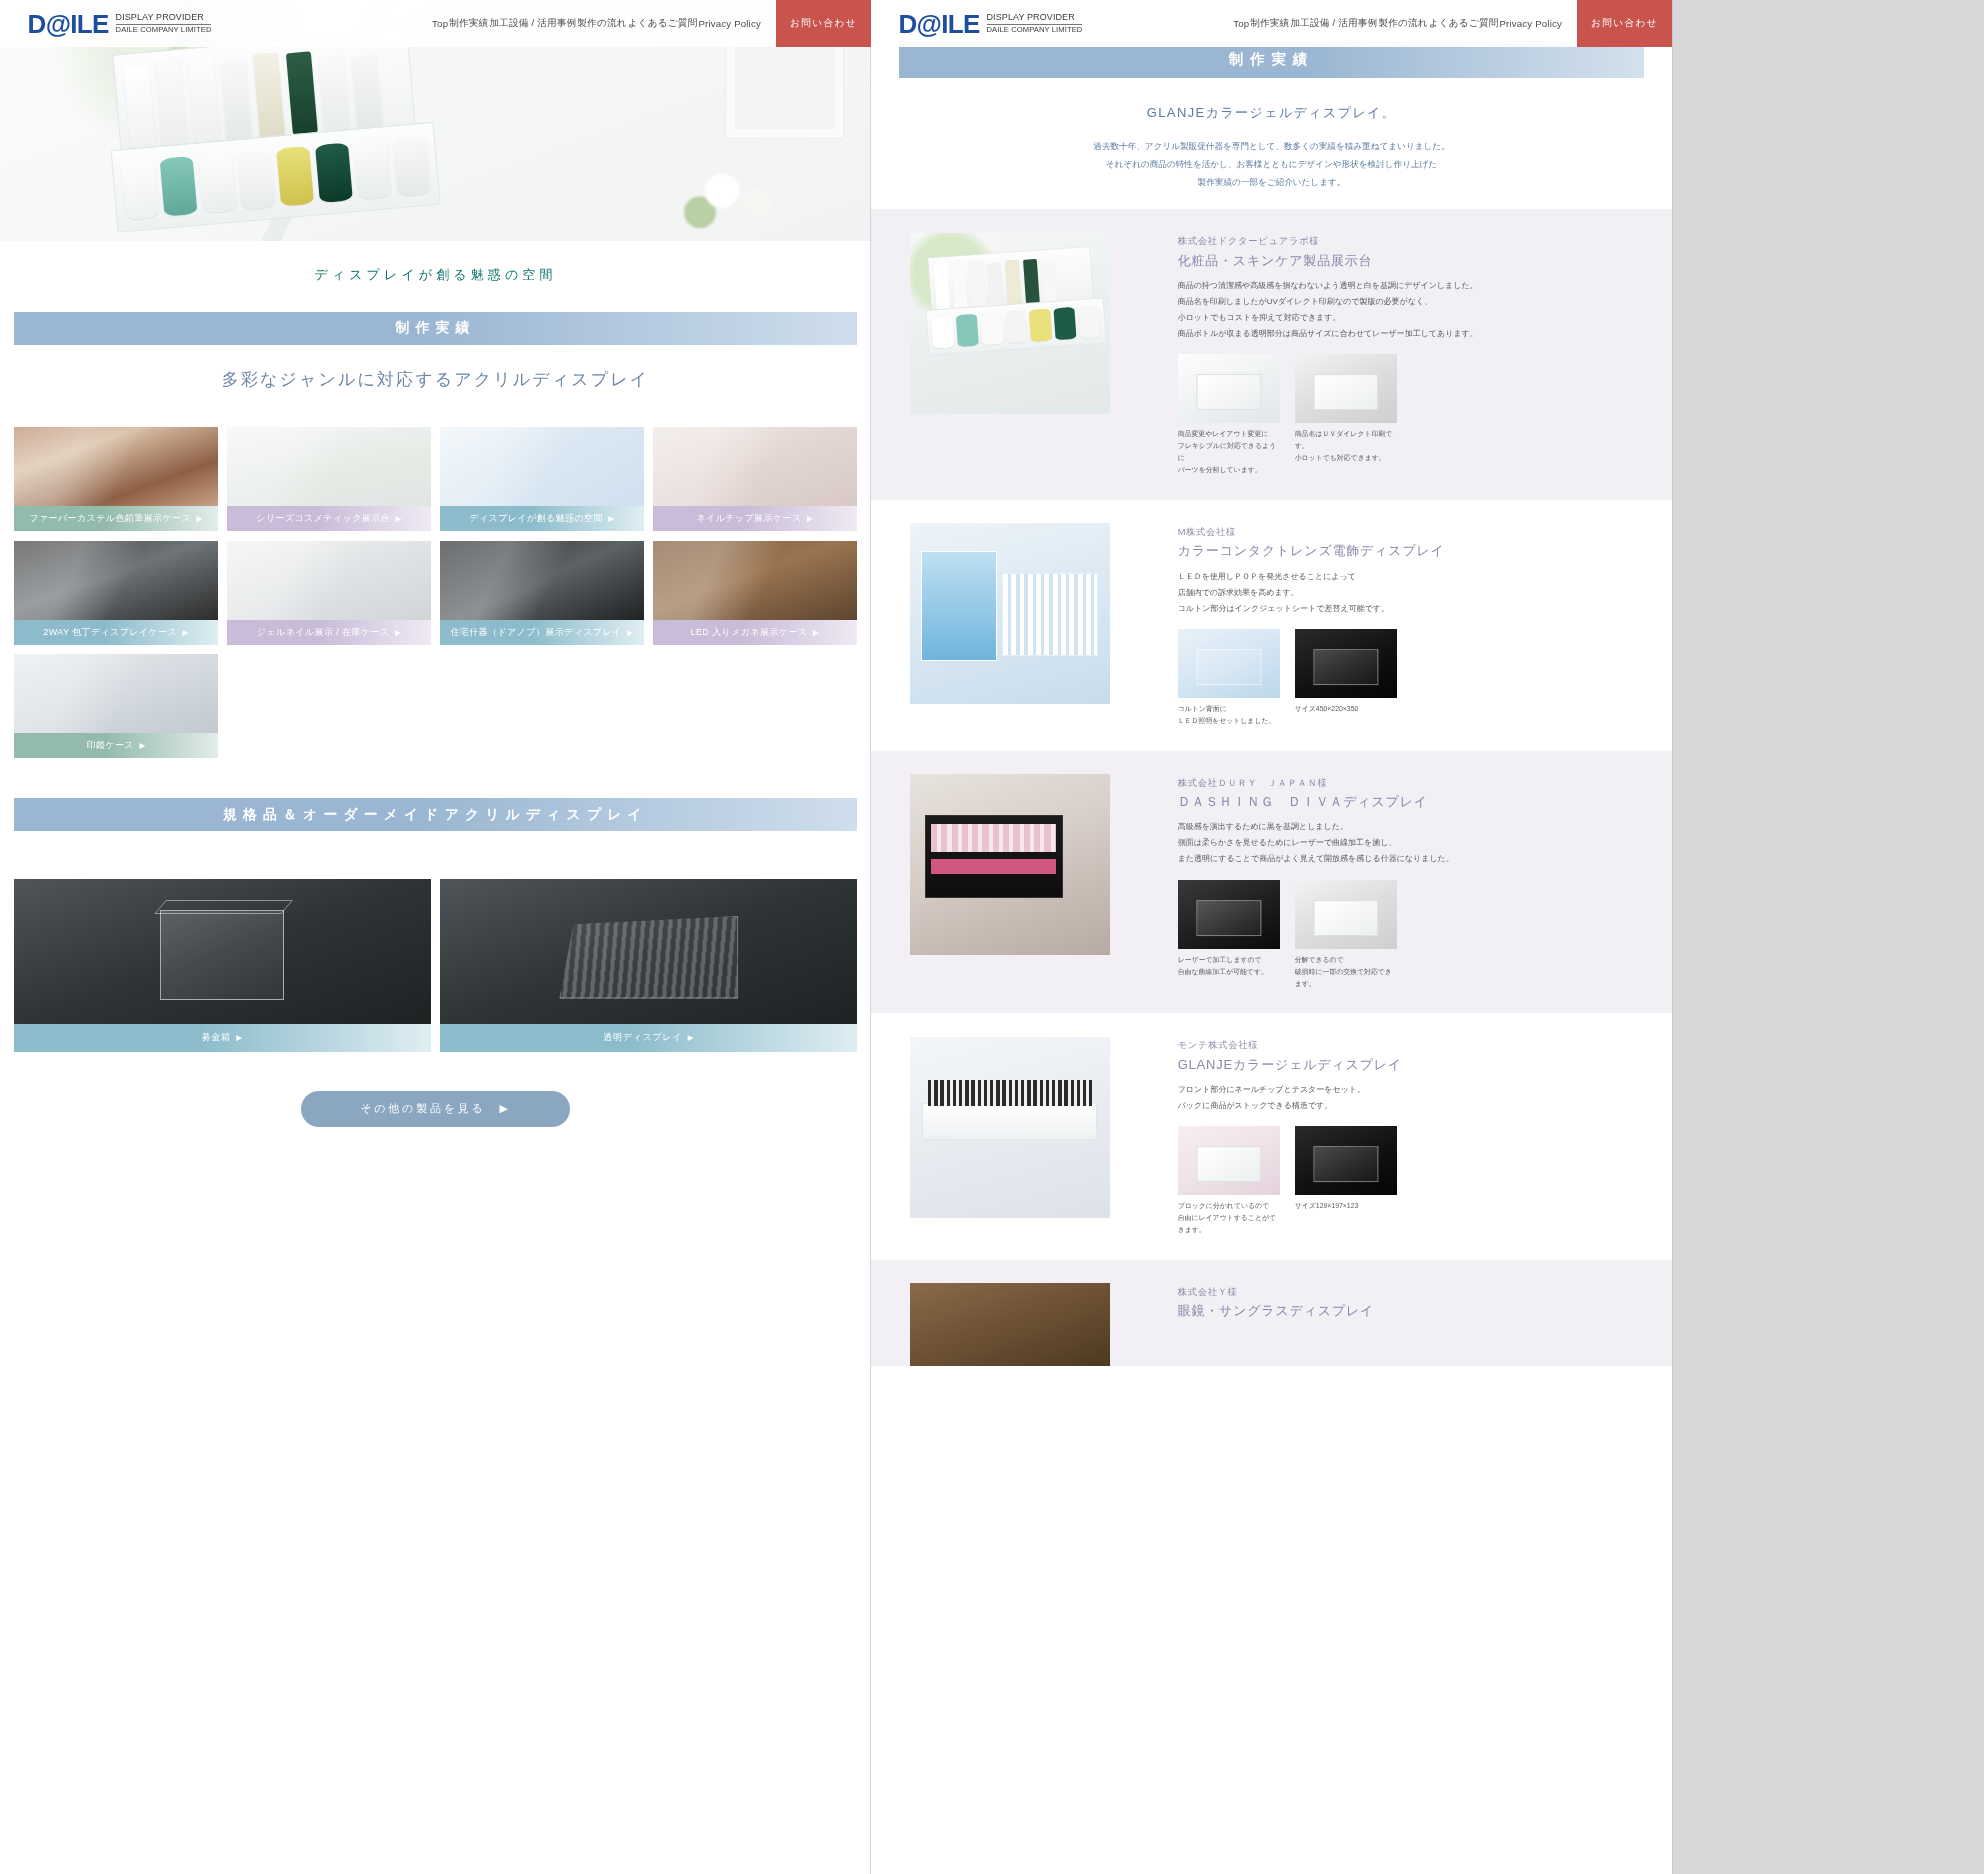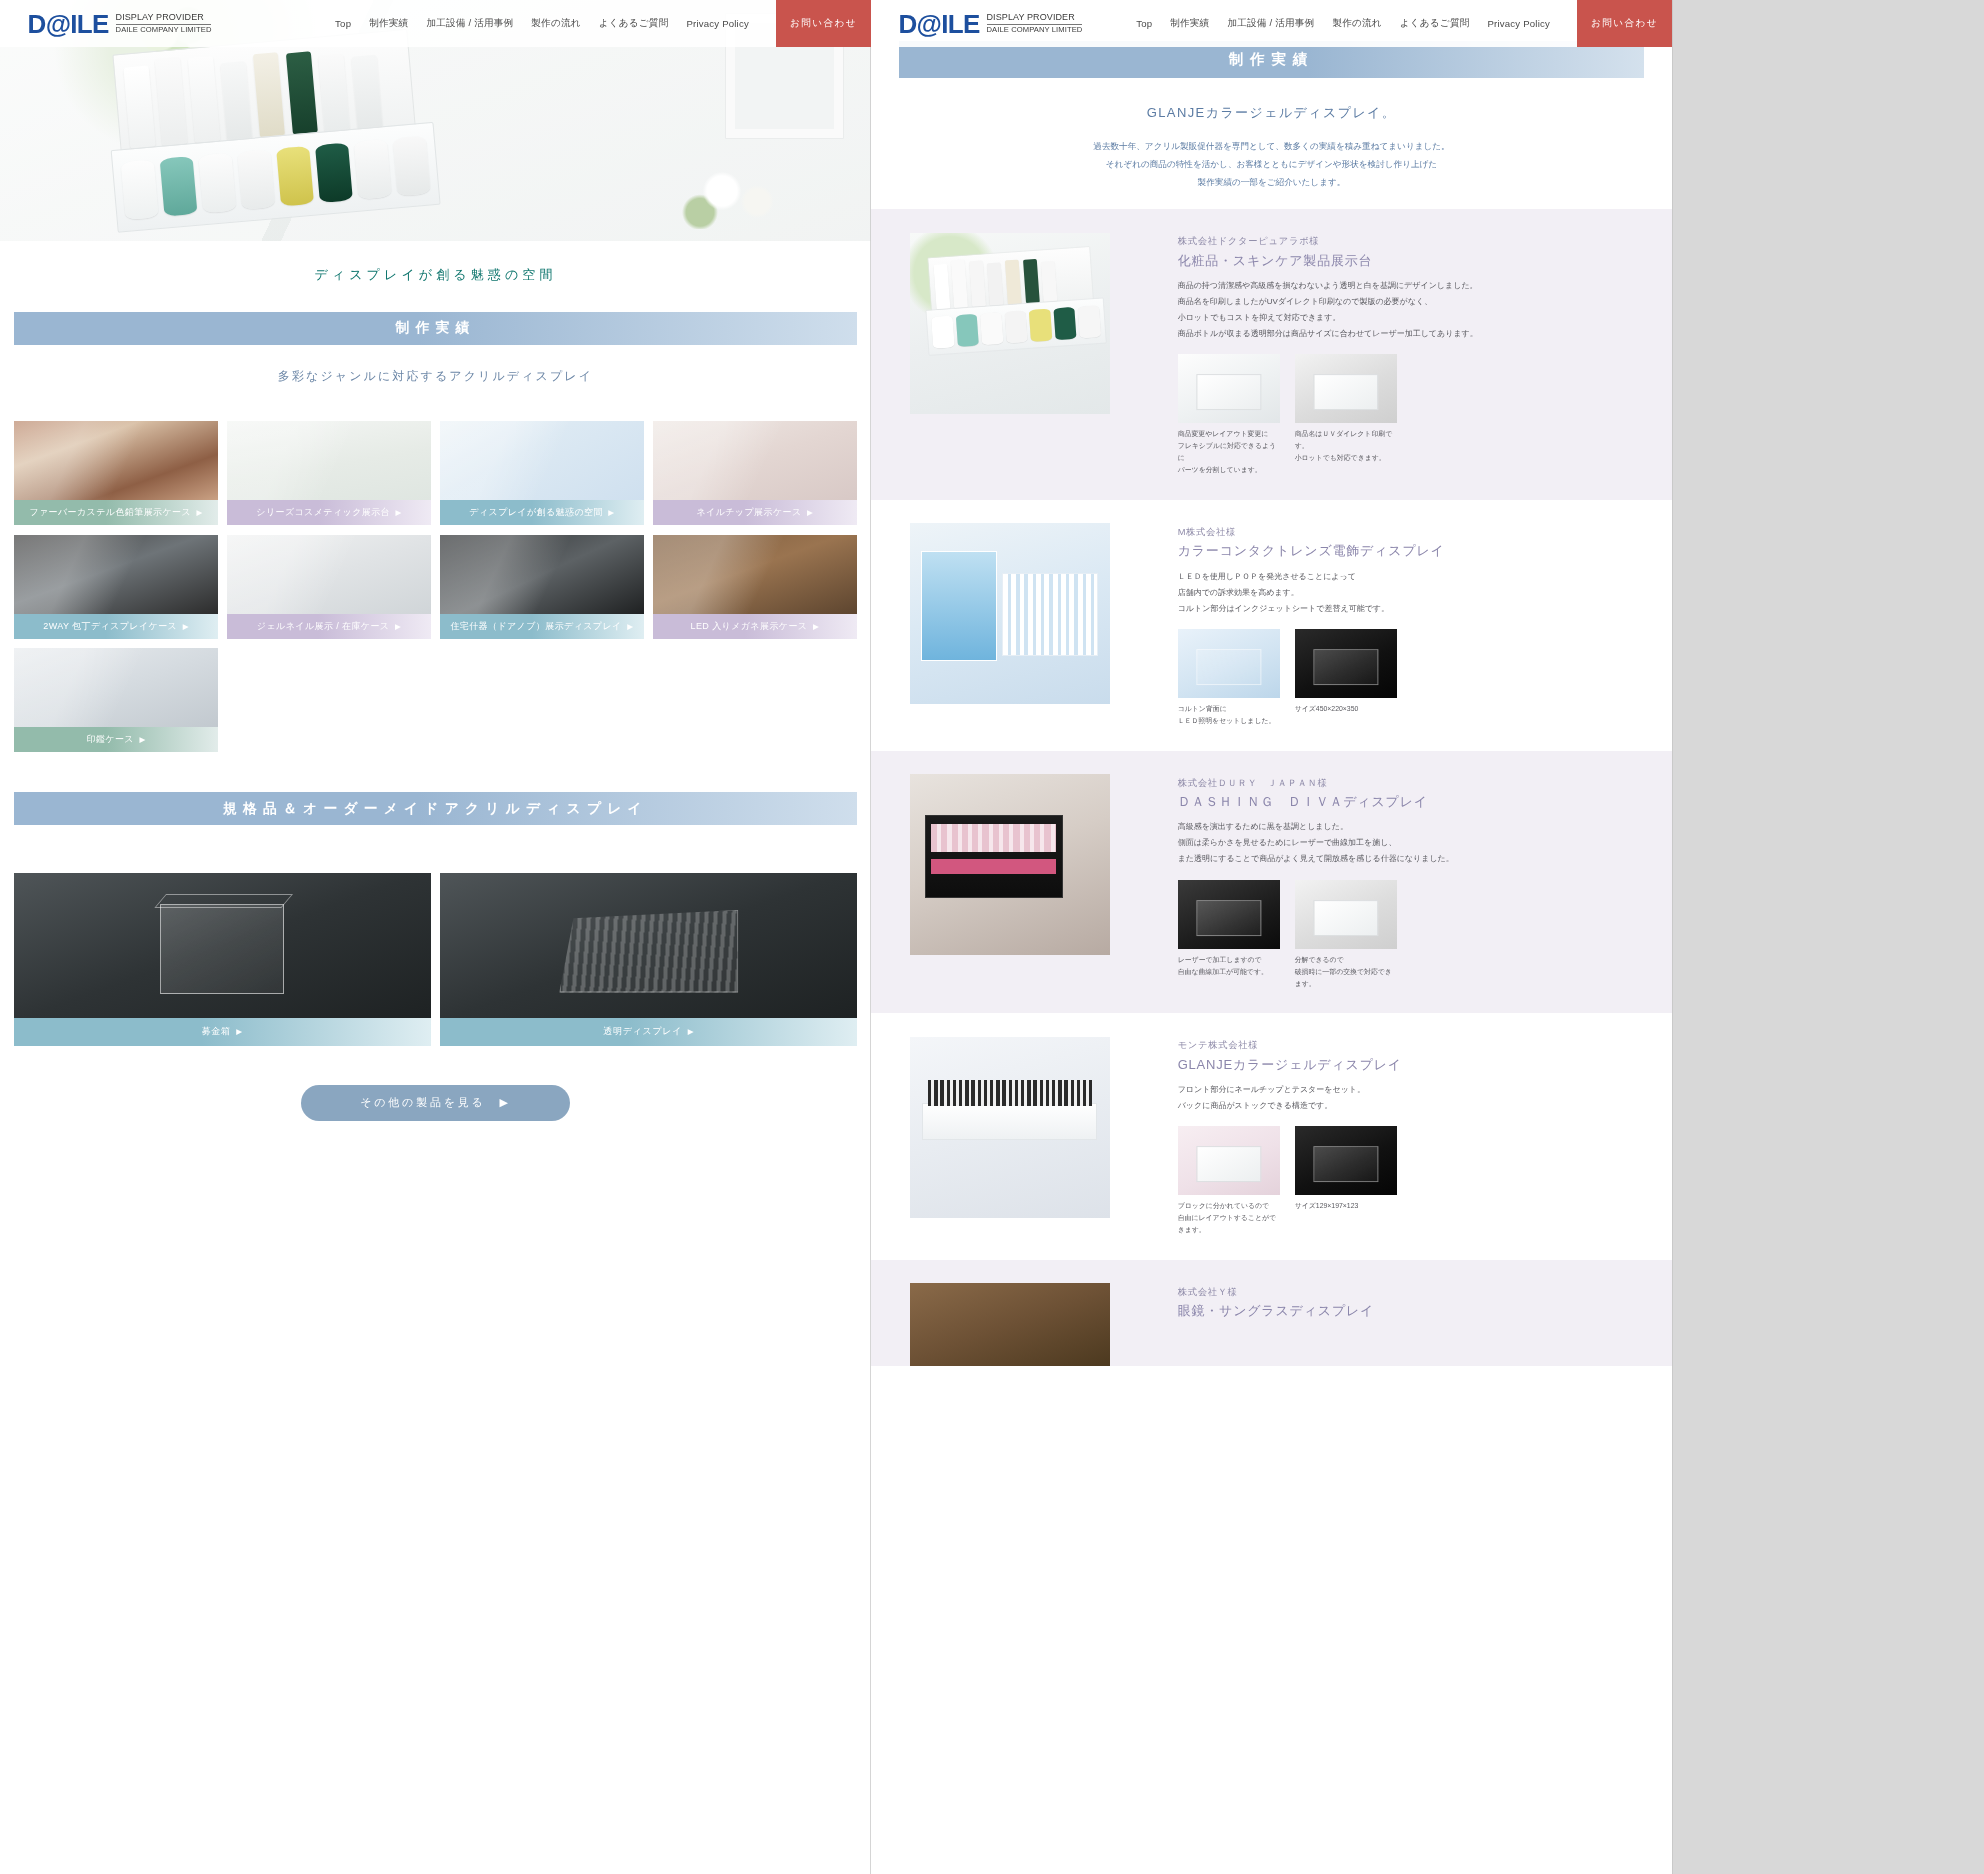--- a/index.html
+++ b/index.html
@@ -36,21 +36,21 @@
     color: #1d4f9e; line-height: 1; font-family: "Liberation Sans", sans-serif;
     position: relative;
   }
   .brand-sub { display: flex; flex-direction: column; justify-content: center; gap: 0.7px; }
   .brand-sub .l1 {
     font-size: 9px; color: #3a3a3a; letter-spacing: 0.1px; line-height: 1.15;
     padding-bottom: 1.4px; border-bottom: 0.7px solid #777;
   }
   .brand-sub .l2 { font-size: 7.6px; color: #3a3a3a; letter-spacing: 0.1px; line-height: 1.15; padding-top: 0.7px;}
 
-  .main-nav { flex: 1; display: flex; align-items: center; justify-content: flex-end; gap: 18px; padding-right: 27px; }
+  .main-nav { flex: 1; display: flex; align-items: center; justify-content: flex-end; gap: 1px; padding-right: 15px; }
   .main-nav a {
     font-size: 9.6px; color: #4a4a4a; text-decoration: none; white-space: nowrap;
     letter-spacing: 0.2px;
   }
   .contact-btn {
     width: 95px; background: #c9544d; color: #fff;
     display: flex; align-items: center; justify-content: center;
     font-size: 9.6px; letter-spacing: 1.4px; cursor: pointer;
   }
 
@@ -102,21 +102,21 @@
     border: 9.6px solid #fafafa; background: #f2f4f4; box-shadow: 0 0 0 0.7px #e6e8e8; }
 
   
   .tagline { text-align:center; font-size: 13px; color: #0f766e; letter-spacing: 4.1px; padding: 25px 0 0; }
   .band {
     margin: 27.6px 13.8px 0; height: 33px;
     background: linear-gradient(90deg,#9ab6d2 0%, #9ab6d2 48%, #cfdeec 100%);
     color:#fff; display:flex; align-items:center; justify-content:center;
     font-size: 13.8px; letter-spacing: 6.2px; font-weight: bold;
   }
-  .subtitle { text-align:center; font-size:12px; color:#6b86a6; letter-spacing:2.1px; padding: 23.4px 0 0; }
+  .subtitle { text-align:center; font-size:17px; color:#6b86a6; letter-spacing:2.1px; padding: 23.4px 0 0; }
 
   
   .grid { display: grid; grid-template-columns: repeat(4, 1fr); gap: 9.6px 8.3px; padding: 36px 13.8px 0; }
   .card { position: relative; cursor: pointer; }
   .card-img { height: 79px; width: 100%; background-size: cover; background-position: center; }
   .card-cap {
     height: 25px; display:flex; align-items:center; justify-content:center;
     color:#ffffff; font-size: 9px; letter-spacing: 0.4px; white-space: nowrap;
   }
   .cap-green  { background: linear-gradient(90deg,#93bbab 0%, #93bbab 45%, #e2ecea 100%); }

